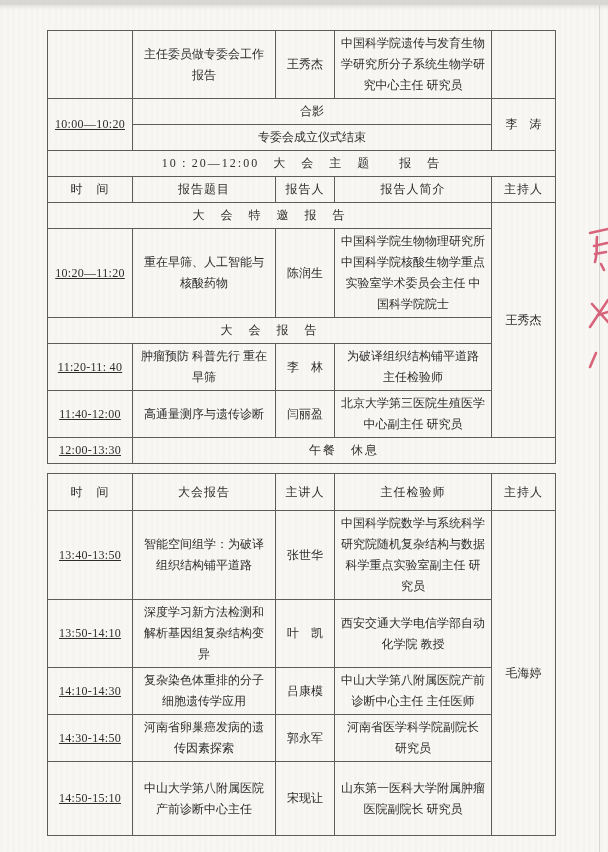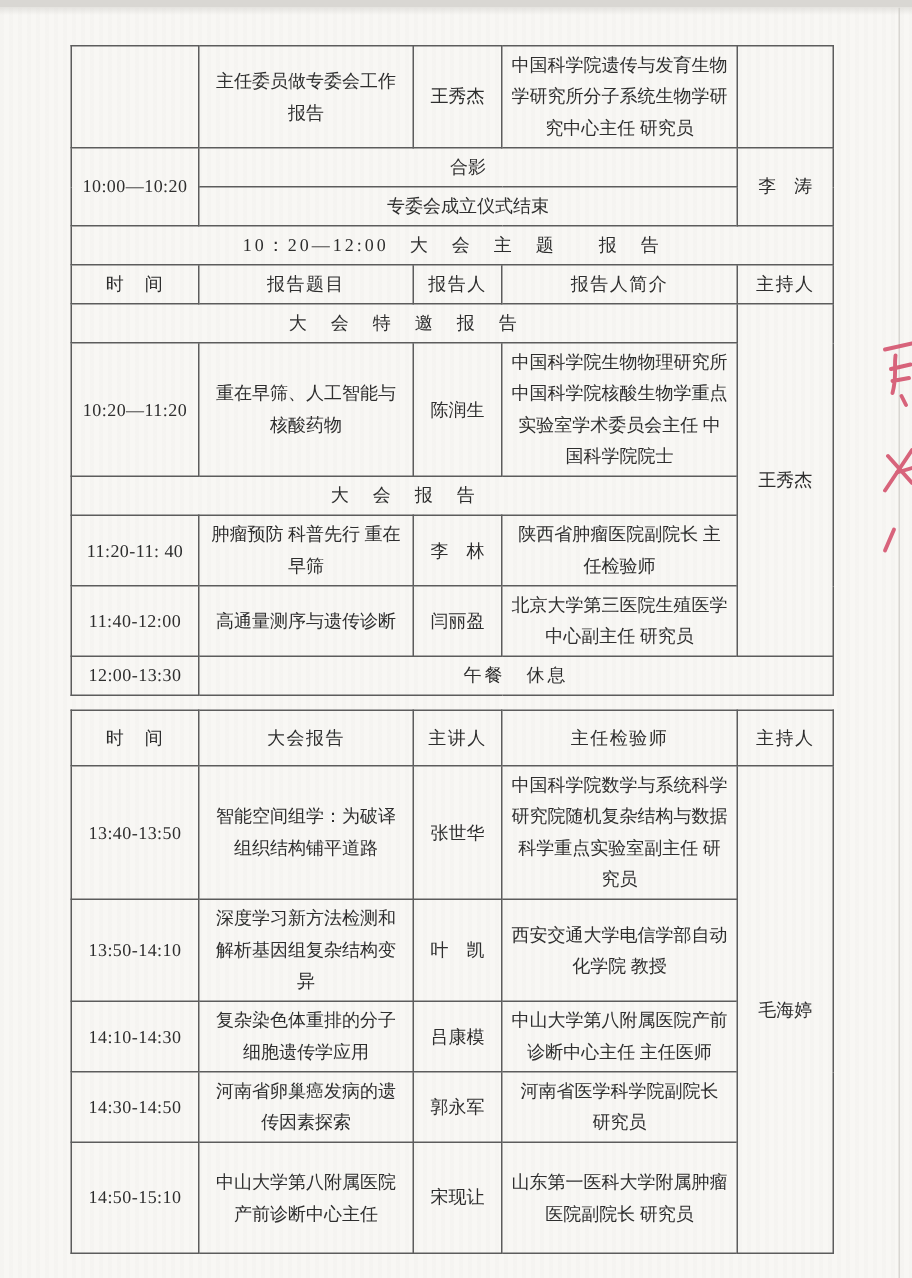--- a/index.html
+++ b/index.html
@@ -29,21 +29,21 @@
     font-weight:normal;
     padding:2px 6px;
     vertical-align:middle;
     text-align:center;
     line-height:1.75;
     overflow:hidden;
     word-break:break-all;
   }
   table.sched{border:1.5px solid #4f4f4f;}
   th.hdr{font-weight:bold;font-size:12.5px;letter-spacing:1px;}
-  td.time{font-size:12px;letter-spacing:0.3px;white-space:nowrap;padding:2px 2px;}
+  td.time{font-size:12px;letter-spacing:0.3px;white-space:nowrap;padding:2px 2px;text-decoration:underline;}
   td.name{font-size:12.5px;white-space:nowrap;padding:2px 2px;}
   td.banner{font-weight:bold;font-size:14.5px;letter-spacing:2px;}
   td.section{font-size:13px;letter-spacing:2px;padding:1px 6px;line-height:1.4;}
   td.al{text-align:left;}
   td.intro{font-size:11.8px;line-height:1.78;padding:2px 5px;}
   td.title-cell{font-size:12px;line-height:1.75;}
   td.sub{line-height:1.3;}
 
   .aft-title{
     position:absolute;left:95px;top:442px;
@@ -113,21 +113,21 @@
       </tr>
 
       <tr style="height:21px">
         <td class="section sub" colspan="4">大　会　报　告</td>
       </tr>
 
       <tr style="height:44px">
         <td class="time">11:20-11: 40</td>
         <td class="title-cell">肿瘤预防 科普先行 重在早筛</td>
         <td class="name">李　林</td>
-        <td class="intro">陕西省肿瘤医院副院长 主任检验师</td>
+        <td class="intro">为破译组织结构铺平道路 主任检验师</td>
       </tr>
 
       <tr style="height:43px">
         <td class="time">11:40-12:00</td>
         <td class="title-cell">高通量测序与遗传诊断</td>
         <td class="name">闫丽盈</td>
         <td class="intro">北京大学第三医院生殖医学中心副主任 研究员</td>
       </tr>
 
       <tr style="height:23px">

